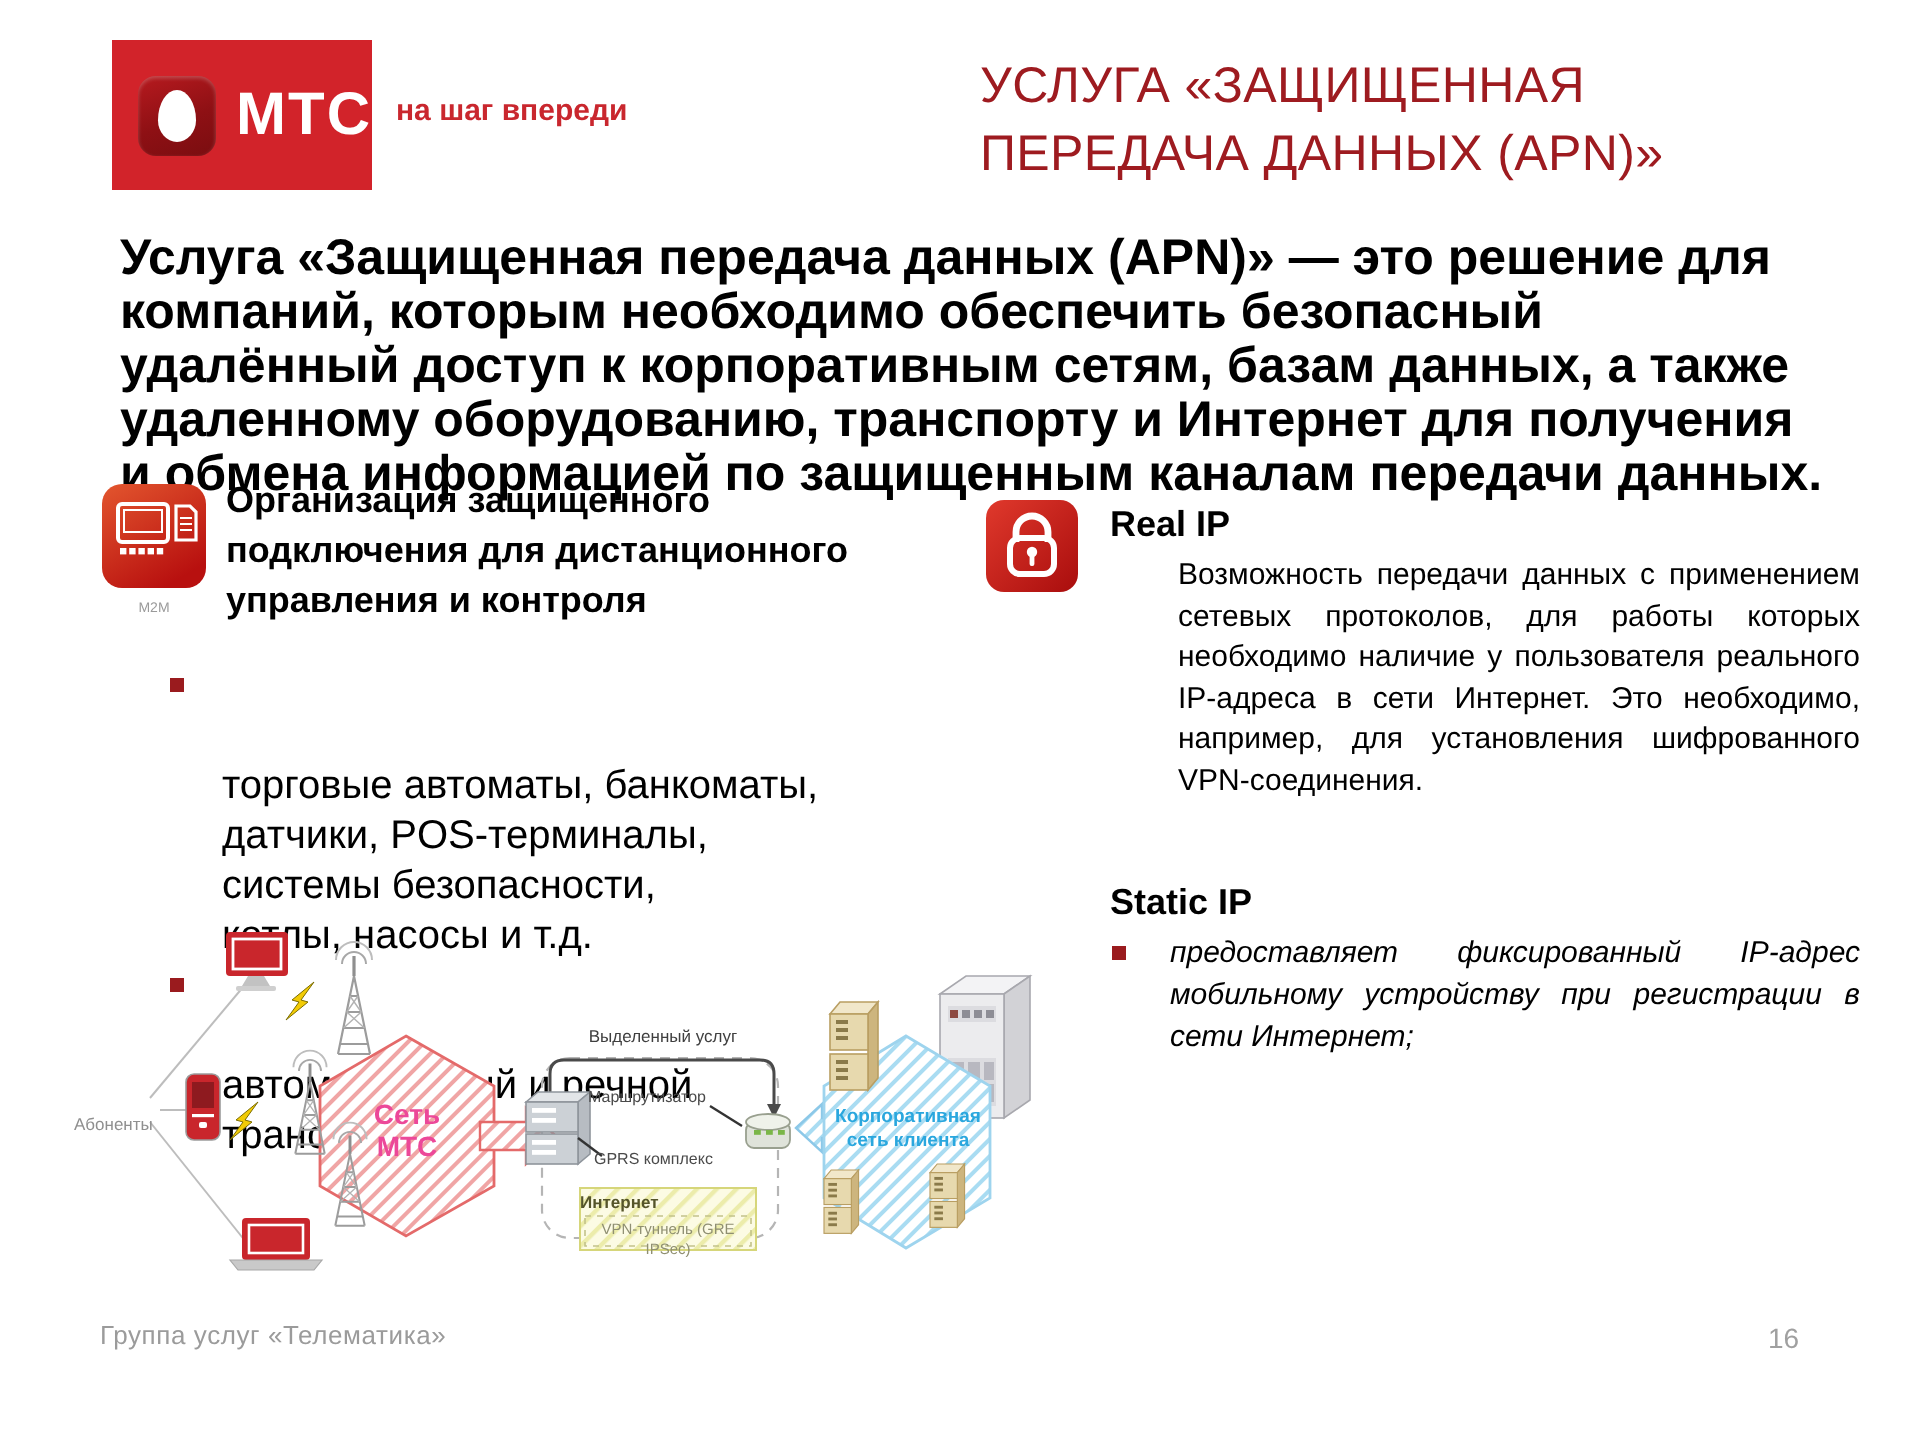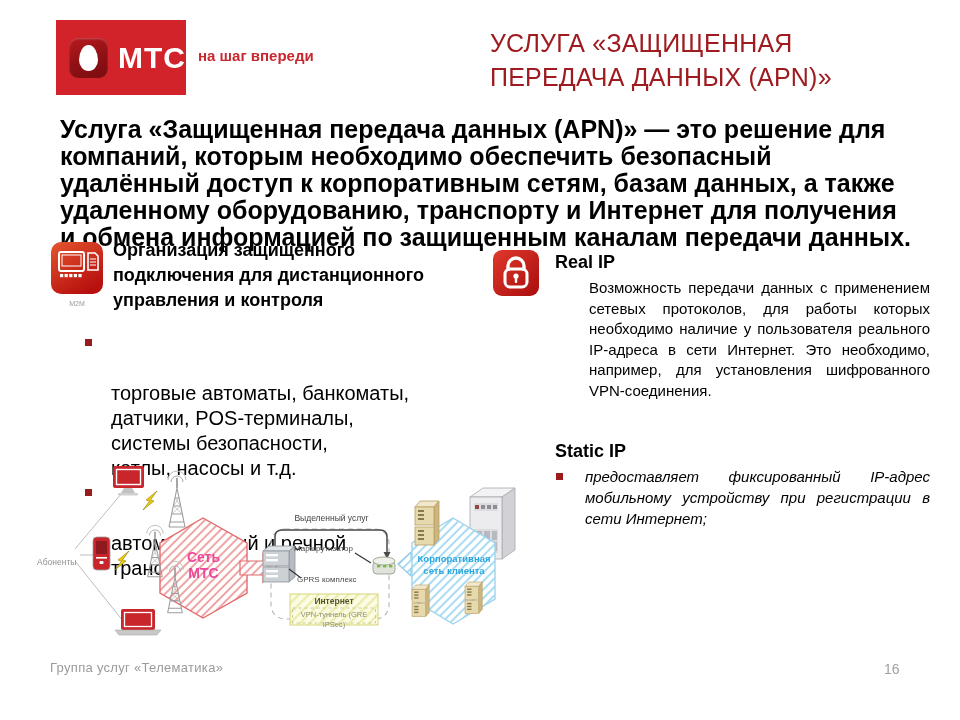--- a/index.html
+++ b/index.html
@@ -51,21 +51,21 @@
   
   .diagram{position:absolute;left:35px;top:451px;width:515px;height:205px;}
   .diagram svg{position:absolute;left:0;top:0;}
   .dlabel{position:absolute;color:#4a4a4a;font-size:8px;line-height:10px;}
   .lbl-abonenty{left:2px;top:106px;width:46px;color:#8f8f8f;font-size:8.5px;}
   .lbl-setmts{left:125px;top:98px;width:87px;text-align:center;color:#ec4899;
               font-weight:bold;font-size:14px;line-height:16px;white-space:pre-line;}
   .lbl-channel{left:240px;top:62px;width:113px;text-align:center;font-size:8.5px;color:#3f3f3f;}
   .lbl-router{left:256px;top:93px;width:62px;text-align:right;}
   .lbl-gprs{left:262px;top:124px;width:70px;}
-  .lbl-internet{left:255px;top:145px;width:88px;text-align:center;color:#55552a;font-weight:bold;font-size:8.5px;}
+  .lbl-internet{left:255px;top:145px;width:88px;text-align:left;color:#55552a;font-weight:bold;font-size:8.5px;}
   .lbl-vpn{left:255px;top:159px;width:88px;text-align:center;color:#8f8f72;font-size:7.5px;}
   .lbl-corp{left:377px;top:102px;width:84px;text-align:center;color:#2aa7de;
             font-weight:bold;font-size:9.5px;line-height:12px;white-space:pre-line;}
 </style>
 </head>
 <body>
 
 <div class="slide">
 
   <div class="logo">

